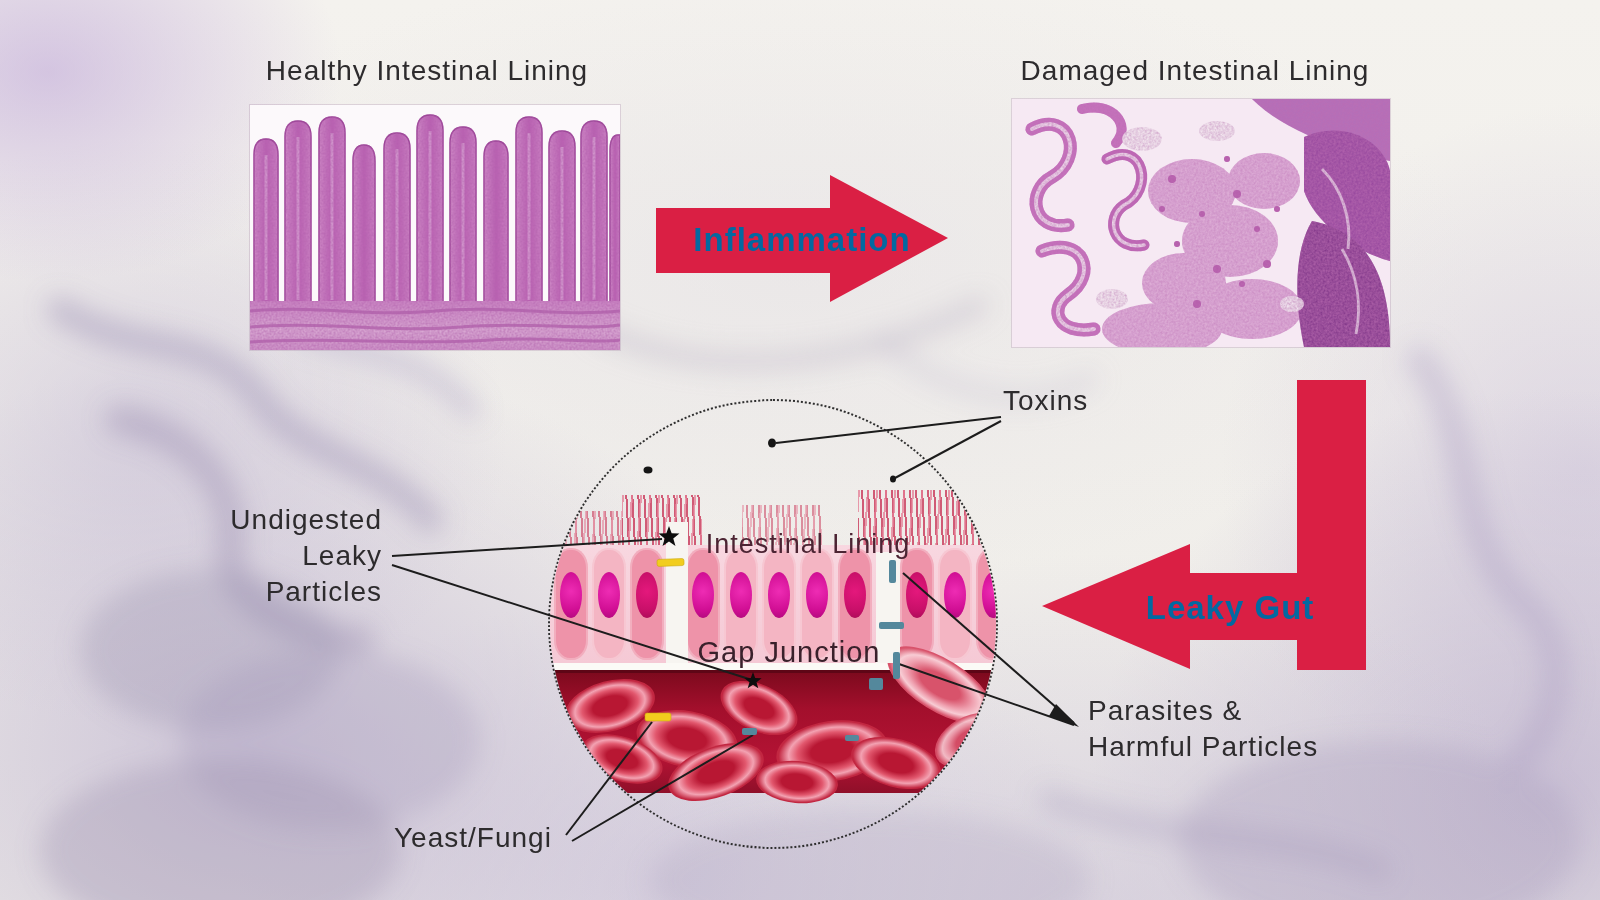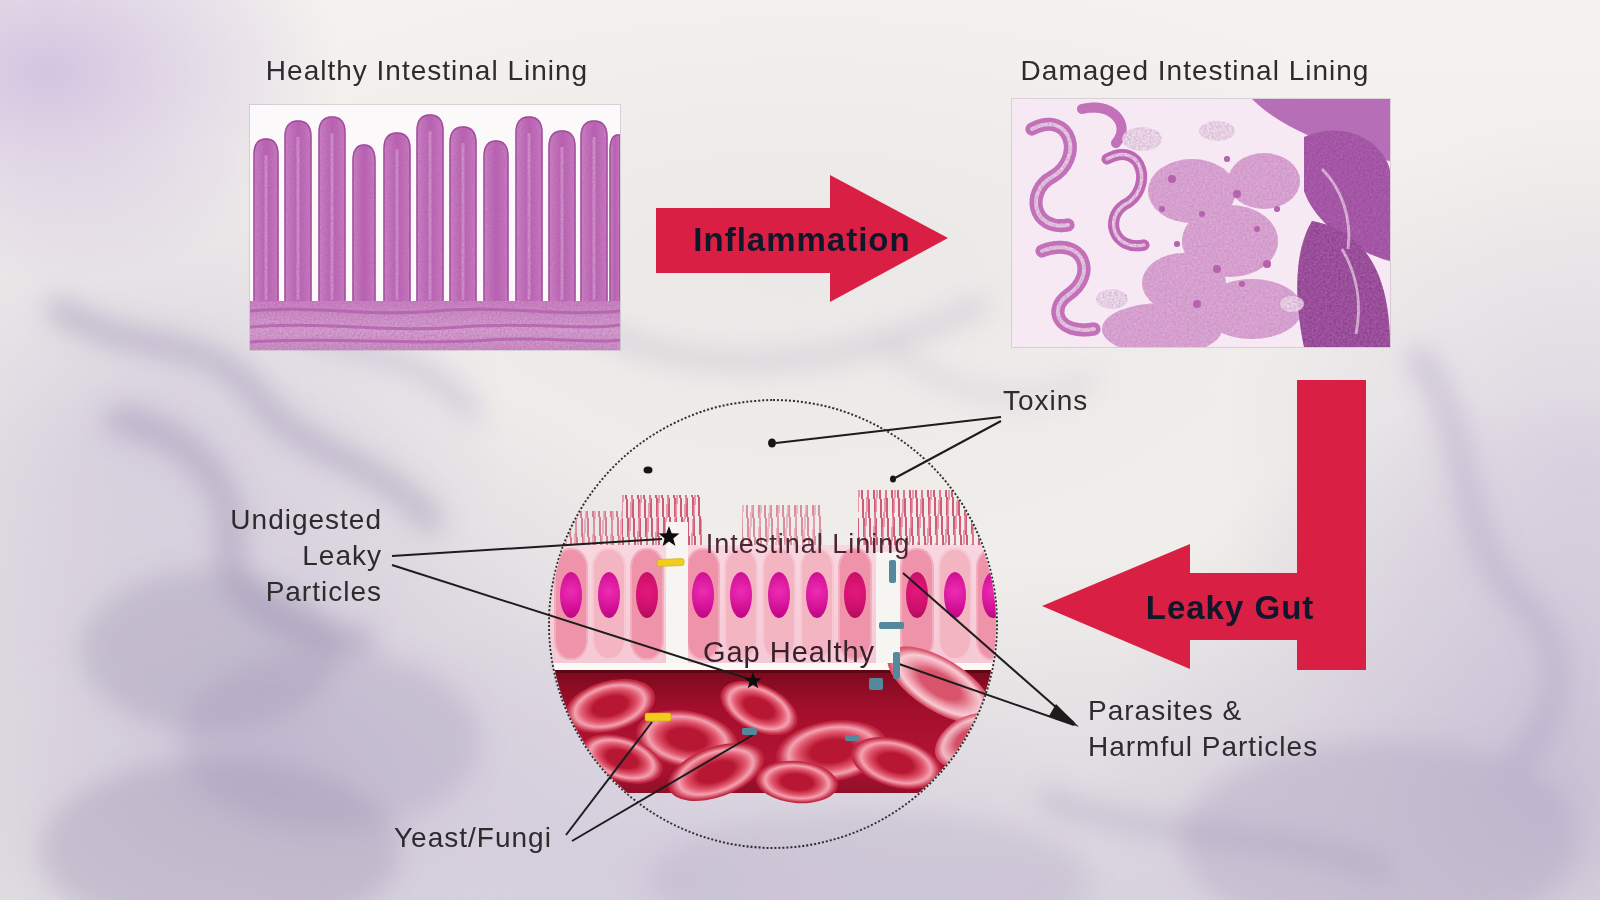--- a/index.html
+++ b/index.html
@@ -18,21 +18,21 @@
       radial-gradient(520px 520px at 99% 52%, rgba(200,188,216,.5), rgba(200,188,216,0) 70%),
       radial-gradient(900px 420px at 50% 30%, rgba(227,223,228,.5), rgba(227,223,228,0) 75%),
       linear-gradient(#f4f2ee,#eeece8);}
   #smoke{left:0;top:0;z-index:0;}
   
   .title{font-size:28px;color:#2d2b2d;letter-spacing:1px;text-align:center;z-index:6;}
   #healthy-title{left:242px;top:55px;width:370px;}
   #damaged-title{left:1000px;top:55px;width:390px;}
   .histo{z-index:2;box-shadow:0 0 0 1px rgba(170,140,170,.3);}
   
-  .arrow-label{color:#0f172a;font-weight:bold;text-align:center;z-index:4;letter-spacing:1px;}
+  .arrow-label{color:#0369a1;font-weight:bold;text-align:center;z-index:4;letter-spacing:1px;}
   #inflammation-label{left:656px;top:221px;width:292px;font-size:33px;}
   #leakygut-label{left:1115px;top:589px;width:230px;font-size:33px;}
   
   #circle{left:548px;top:399px;width:446px;height:446px;border:2px dotted #2e2e2e;
           border-radius:50%;z-index:3;}
   #circle-clip{left:0;top:0;width:446px;height:446px;border-radius:50%;overflow:hidden;}
   #lining-band{left:0;top:144px;width:446px;height:118px;
        background:linear-gradient(#f8d7e0,#f5c9d5);}
   .cell{top:3px;width:34px;height:112px;border-radius:16px/20px;
         box-shadow:inset 0 0 0 2px rgba(255,255,255,.25);}
@@ -278,21 +278,21 @@
       <div class="abs rbc" style="left:300px;top:66px;width:92px;height:48px;transform:rotate(15deg)"></div>
       <div class="abs rbc" style="left:116px;top:74px;width:100px;height:50px;transform:rotate(-20deg)"></div>
       <div class="abs rbc" style="left:206px;top:88px;width:82px;height:42px;transform:rotate(5deg)"></div>
       <div class="abs rbc lite" style="left:382px;top:44px;width:74px;height:46px;transform:rotate(-30deg);opacity:.9"></div>
       <div class="abs rbc" style="left:30px;top:64px;width:84px;height:44px;transform:rotate(18deg)"></div>
 
     </div>
   </div>
 
   <div class="abs zone-label" id="lining-zone-label">Intestinal Lining</div>
-  <div class="abs zone-label" id="gap-zone-label">Gap Healthy</div>
+  <div class="abs zone-label" id="gap-zone-label">Gap Junction</div>
 </div>
 
 <svg class="abs" id="overlay" width="1600" height="900">
   <g stroke="#1c1c1c" stroke-width="2" fill="none">
     <path d="M1001,417 L776,443"></path>
     <path d="M1001,421 L895,478"></path>
     <path d="M392,556 L662,539"></path>
     <path d="M392,565 L749,679"></path>
     <path d="M1074,723 L903,573"></path>
     <path d="M1074,725 L899,664"></path>

